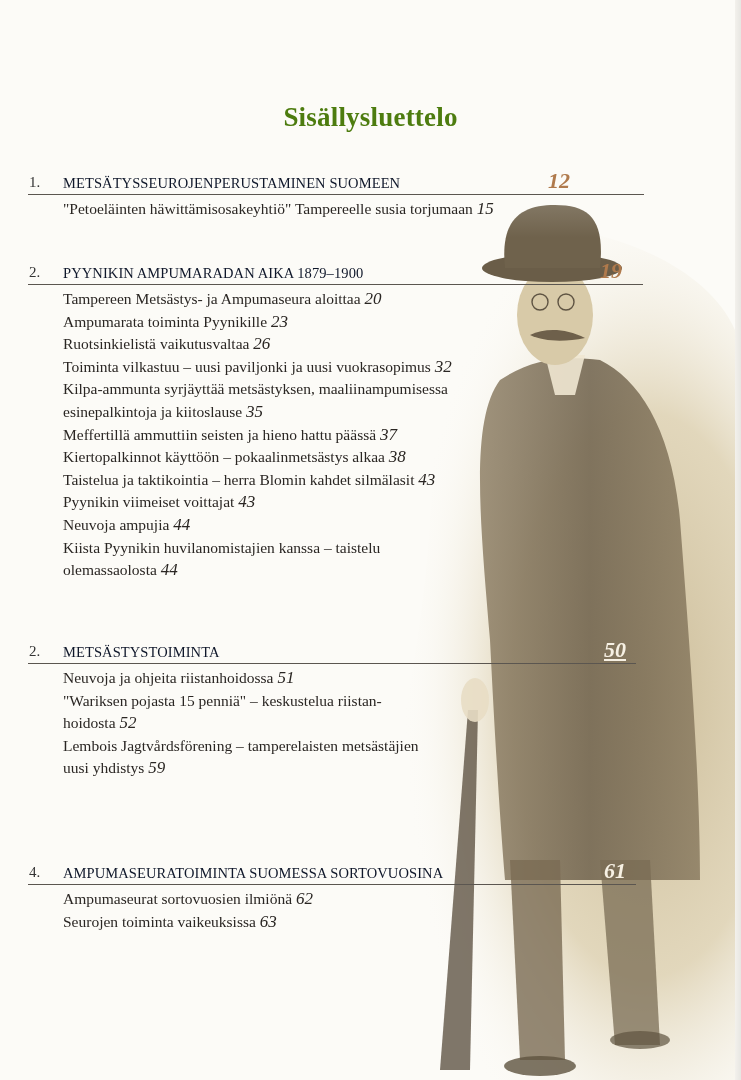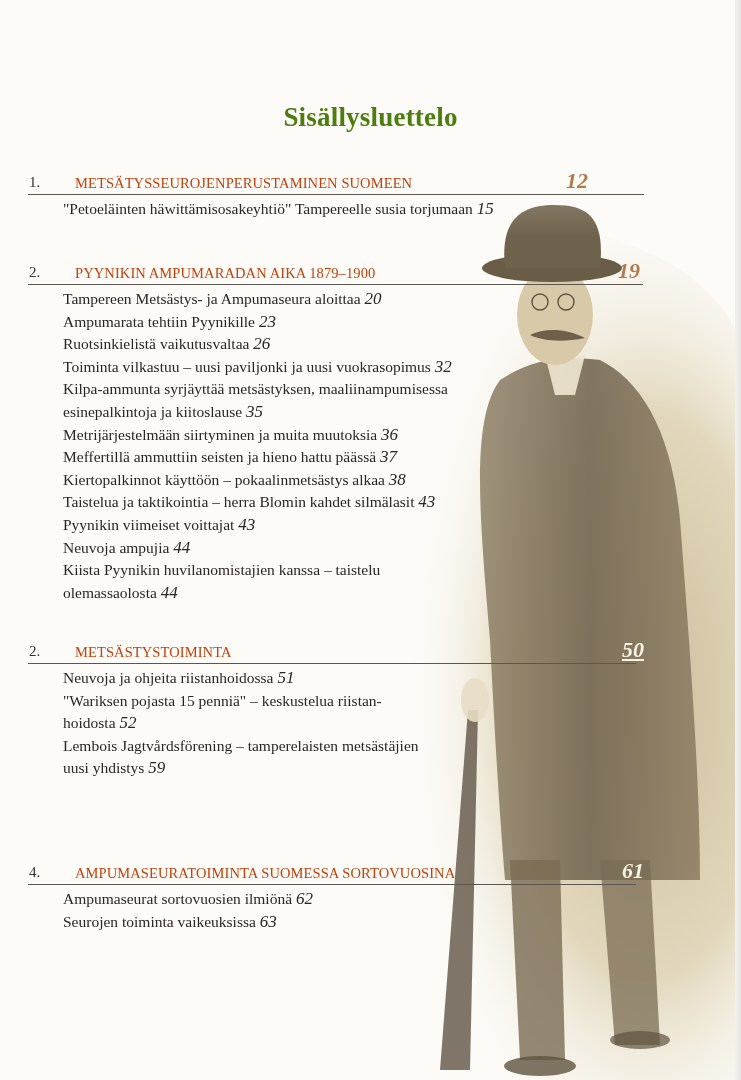--- a/index.html
+++ b/index.html
@@ -21,25 +21,25 @@
   .title {
     position: absolute; left: 0; width: 741px; top: 84px;
     text-align: center; font-size: 27px; color: #4d7c0f; letter-spacing: 0.2px;
   }
   .section { position: absolute; left: 0; width: 741px; }
   .sec-head { position: relative; height: 26px; }
   .sec-num {
     position: absolute; left: 29px; top: 2px; font-size: 15px; color: #333;
   }
   .sec-title {
-    position: absolute; left: 63px; top: 3px; font-size: 14.5px; color: #c2410c;
-    letter-spacing: 0.1px; white-space: nowrap; margin-left: 12px;
+    position: absolute; left: 63px; top: 3px; font-size: 14.5px; color: #0f172a;
+    letter-spacing: 0.1px; white-space: nowrap;
   }
   .sec-page {
-    position: absolute; top: -4px; font-size: 22px; font-style: italic; font-weight: bold; margin-left: 18px;
+    position: absolute; top: -4px; font-size: 22px; font-style: italic; font-weight: bold;
   }
   .sec-rule {
     position: absolute; left: 28px; top: 22px; height: 1px; background: #5b5650;
   }
   .items { padding-left: 63px; margin-top: 0; }
   .item {
     font-size: 15.5px; line-height: 22.6px; color: #2a2623; white-space: nowrap;
   }
   .pg { font-style: italic; font-size: 17px; margin-top: 10px; }
 </style>
@@ -110,25 +110,24 @@
 
 <div class="section" style="top:262px;">
   <div class="sec-head">
     <span class="sec-num">2.</span>
     <span class="sec-title">PYYNIKIN AMPUMARADAN AIKA 1879–1900</span>
     <span class="sec-page" style="left:600px; color:#b07a4c;">19</span>
     <div class="sec-rule" style="width:615px;"></div>
   </div>
   <div class="items">
     <div class="item"><span>Tampereen Metsästys- ja Ampumaseura aloittaa</span> <span class="pg">20</span></div>
-    <div class="item"><span>Ampumarata tehtiin Pyynikille</span> <span class="pg">23</span></div>
+    <div class="item"><span>Ampumarata toiminta Pyynikille</span> <span class="pg">23</span></div>
     <div class="item"><span>Ruotsinkielistä vaikutusvaltaa</span> <span class="pg">26</span></div>
     <div class="item"><span>Toiminta vilkastuu – uusi paviljonki ja uusi vuokrasopimus</span> <span class="pg">32</span></div>
     <div class="item"><span>Kilpa-ammunta syrjäyttää metsästyksen, maaliinampumisessa</span><br><span>esinepalkintoja ja kiitoslause</span> <span class="pg">35</span></div>
-    <div class="item"><span>Metrijärjestelmään siirtyminen ja muita muutoksia</span> <span class="pg">36</span></div>
     <div class="item"><span>Meffertillä ammuttiin seisten ja hieno hattu päässä</span> <span class="pg">37</span></div>
     <div class="item"><span>Kiertopalkinnot käyttöön – pokaalinmetsästys alkaa</span> <span class="pg">38</span></div>
     <div class="item"><span>Taistelua ja taktikointia – herra Blomin kahdet silmälasit</span> <span class="pg">43</span></div>
     <div class="item"><span>Pyynikin viimeiset voittajat</span> <span class="pg">43</span></div>
     <div class="item"><span>Neuvoja ampujia</span> <span class="pg">44</span></div>
     <div class="item"><span>Kiista Pyynikin huvilanomistajien kanssa – taistelu</span><br><span>olemassaolosta</span> <span class="pg">44</span></div>
   </div>
 </div>
 
 <div class="section" style="top:641px;">

